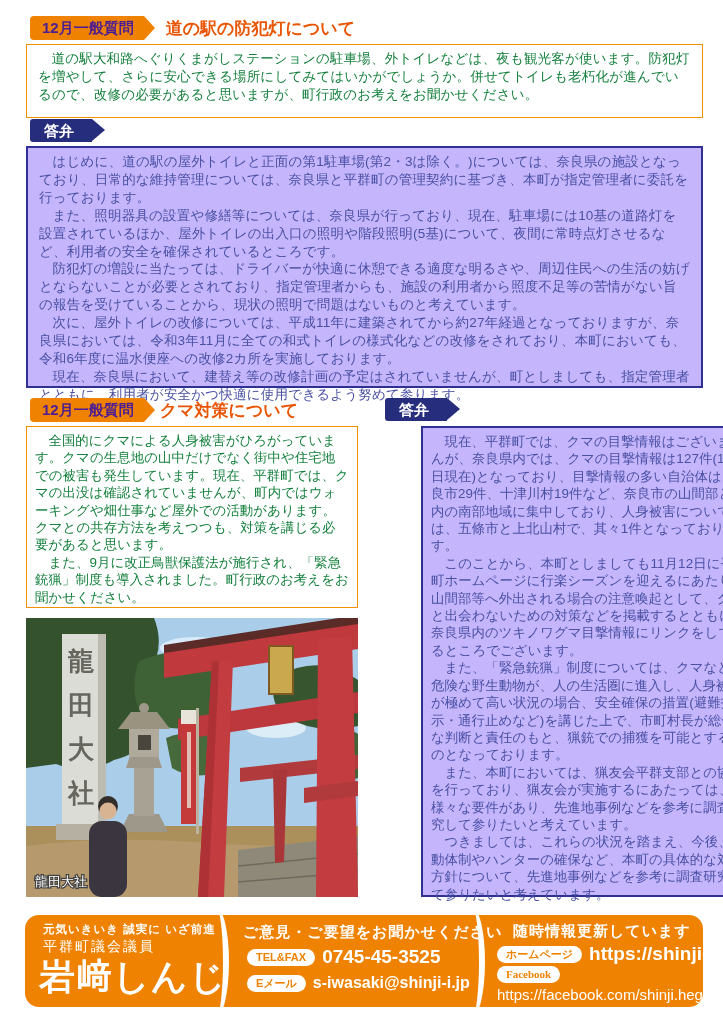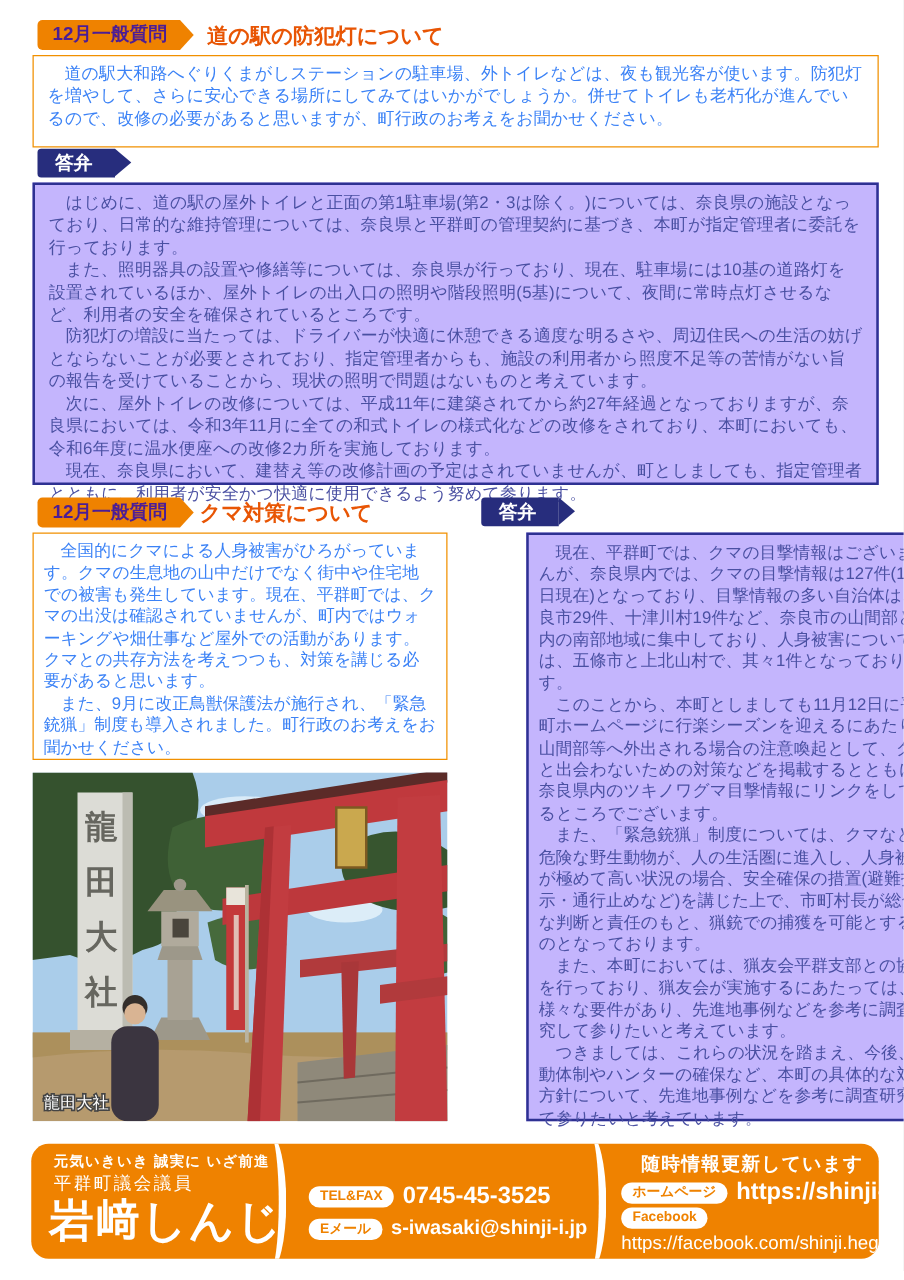--- a/index.html
+++ b/index.html
@@ -48,21 +48,21 @@
     content:""; position:absolute; left:100%; top:0;
     width:0; height:0;
     border-top:11.5px solid transparent;
     border-bottom:11.5px solid transparent;
     border-left:13px solid #272d7d;
   }
   
   .qbox {
     position:absolute; background:#fff;
     border:1px solid #f19000;
-    color:#3b82f6;
+    color:#15803d;
   }
   .abox {
     position:absolute; background:#c4b5fd;
     border:2px solid #2e3192;
     color:#4a50a2;
   }
   .qbox p, .abox p { text-indent: 1em; }
   .flow-wide { padding:5px 11px; font-size:13.5px; line-height:17.9px; letter-spacing:0.2px; }
   .flow-col  { padding:5px 8px;  font-size:13.4px; line-height:17.4px; letter-spacing:0.1px; }
   
@@ -218,37 +218,38 @@
   </div>
 
   <div class="footer">
 
     <div class="f-slogan">元気いきいき 誠実に いざ前進</div>
     <div class="f-role">平群町議会議員</div>
     <div class="f-name">岩﨑しんじ</div>
 
     <div class="f-divider" style="left:182px;"></div>
 
+    <div class="f-heading" style="left:218px; top:8px;">ご意見・ご要望をお聞かせください</div>
     <div class="f-row" style="left:222px; top:31px;">
       <span class="pill">TEL&amp;FAX</span>
       <span class="f-big">0745-45-3525</span>
     </div>
     <div class="f-row" style="left:222px; top:59px;">
       <span class="pill">Eメール</span>
       <span class="f-med">s-iwasaki@shinji-i.jp</span>
     </div>
 
     <div class="f-divider" style="left:438px;"></div>
 
     <div class="f-heading" style="left:448px; top:7px;margin-left:40px;">随時情報更新しています</div>
     <div class="f-row" style="left:472px; top:28px;">
       <span class="pill">ホームページ</span>
       <span class="f-big">https://shinji-i.jp</span>
     </div>
-    <div class="f-row" style="left:472px; top:51px;">
+    <div class="f-row" style="left:472px; top:51px;font-family:Liberation Serif, serif;">
       <span class="pill">Facebook</span>
     </div>
     <div class="f-row" style="left:472px; top:71px;">
       <span class="f-small">https://facebook.com/shinji.heguri</span>
     </div>
   </div>
 
 </div>
 
 </body></html>

